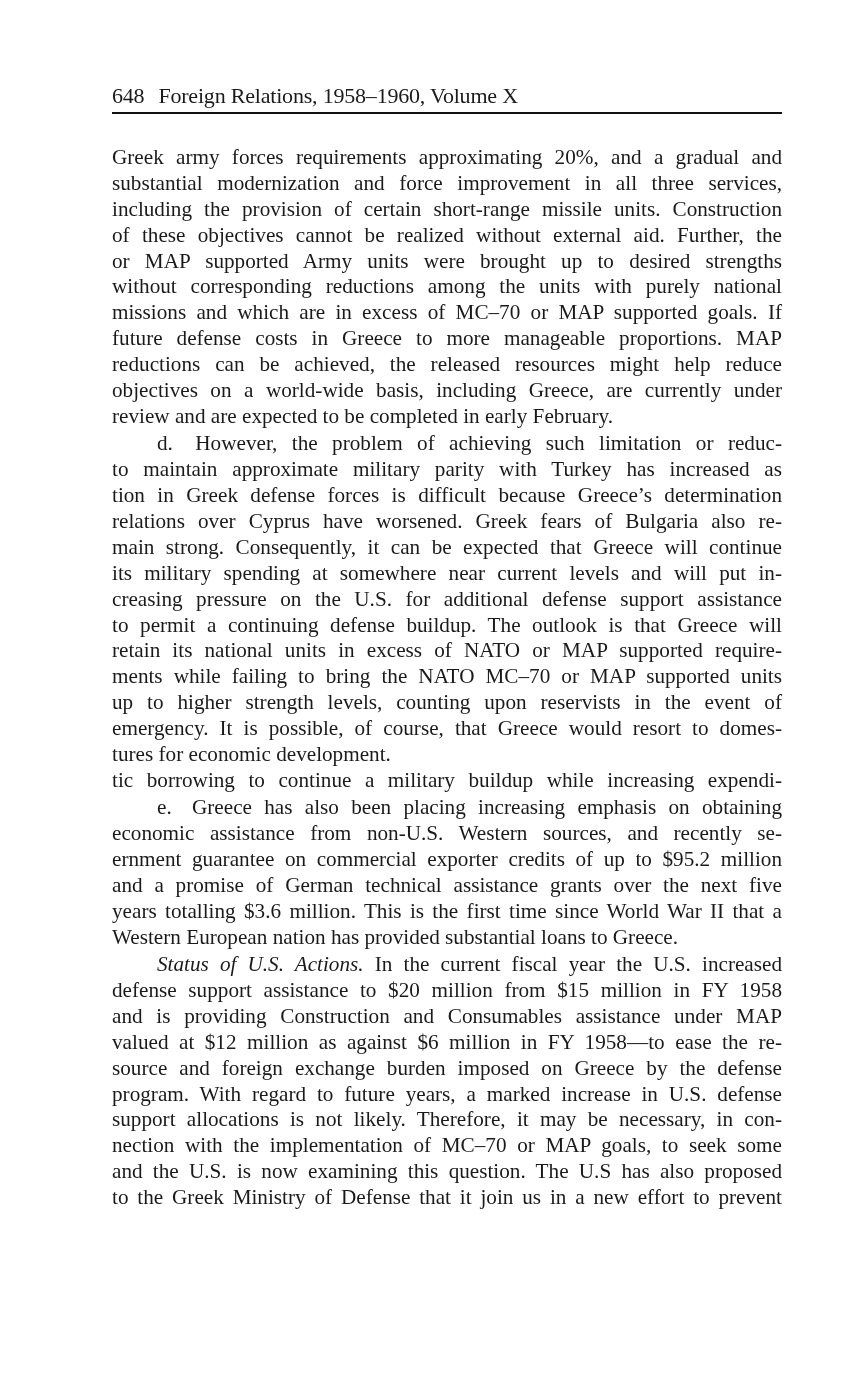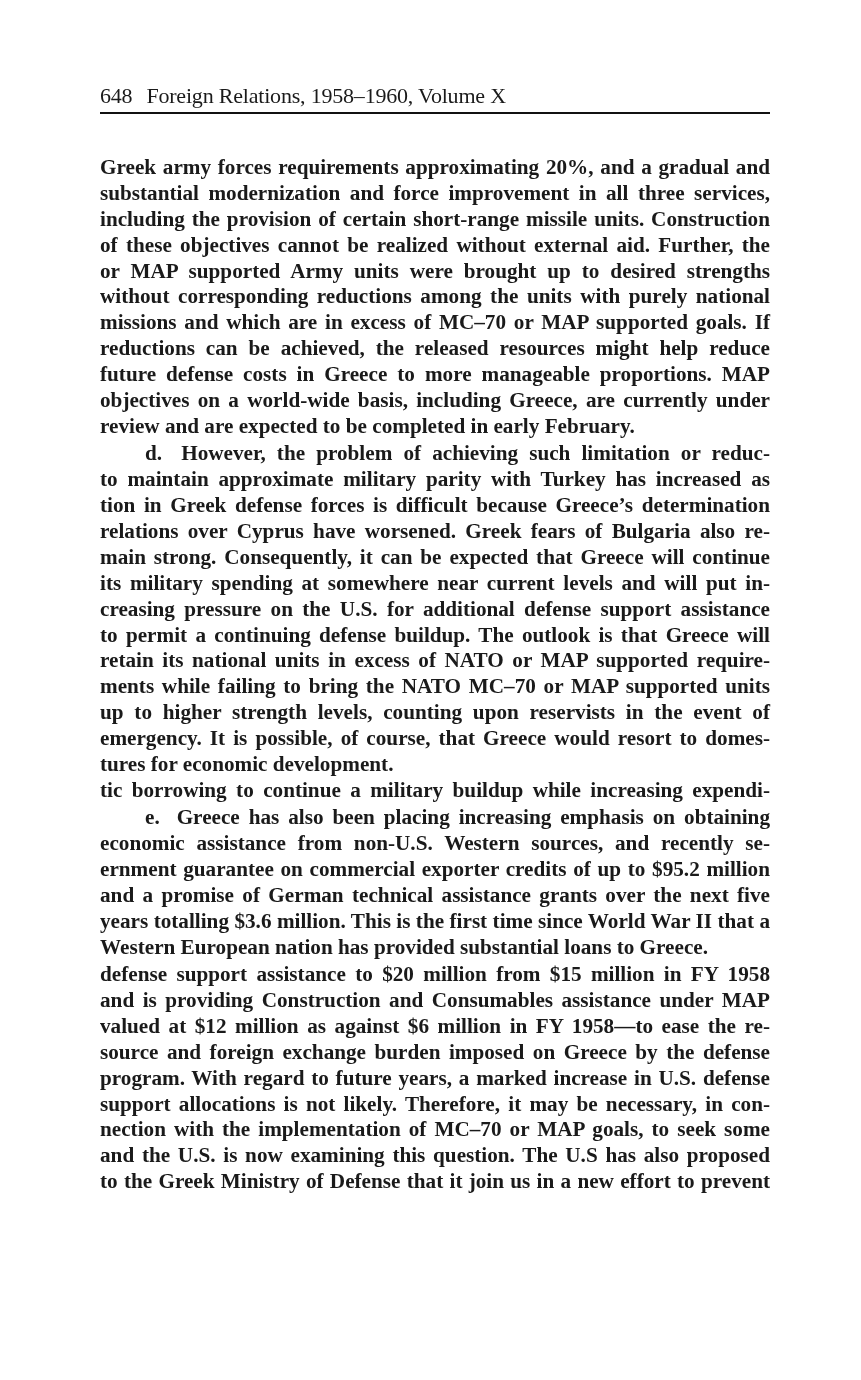--- a/index.html
+++ b/index.html
@@ -1,28 +1,28 @@
 <!DOCTYPE html>
 <html><head>
   <meta charset="utf-8">
   <style>
     html, body { margin: 0; padding: 0; background: #ffffff; }
     body {
       width: 861px; height: 1380px; position: relative; overflow: hidden;
       font-family: "Liberation Serif", "DejaVu Serif", serif;
       color: #1a1a1a;
     }
-    .page { position: absolute; left: 100px; top: 82px; width: 670px; }
+    .page { position: absolute; left: 112px; top: 82px; width: 670px; }
     .running-head {
       font-size: 22px; line-height: 28px; height: 28px;
       white-space: nowrap; letter-spacing: -0.2px;
     }
     .running-head .pg { margin-right: 14px; }
     .head-rule { height: 0; border-top: 2px solid #111; margin-top: 2px; width: 670px; }
-    .body { margin-top: 41px; font-weight: bold; }
+    .body { margin-top: 31px; }
     .line {
       font-size: 21.2px; line-height: 25.9px; height: 25.9px;
       text-align: justify; text-align-last: justify;
       white-space: nowrap; overflow: visible;
     }
     .line.last { text-align-last: left; }
     .line.indent { padding-left: 45px; }
     .para { margin-bottom: 0; }
     .para + .para { margin-top: 1.5px; }
     .ital { font-style: italic; }
@@ -41,22 +41,22 @@
   <div class="body">
 
     <div class="para">
       <div class="line">Greek army forces requirements approximating 20%, and a gradual and</div>
       <div class="line">substantial modernization and force improvement in all three services,</div>
       <div class="line">including the provision of certain short-range missile units. Construction</div>
       <div class="line">of these objectives cannot be realized without external aid. Further, the</div>
       <div class="line">or MAP supported Army units were brought up to desired strengths</div>
       <div class="line">without corresponding reductions among the units with purely national</div>
       <div class="line">missions and which are in excess of MC–70 or MAP supported goals. If</div>
+      <div class="line">future defense costs in Greece to more manageable proportions. MAP</div>
       <div class="line">reductions can be achieved, the released resources might help reduce</div>
-      <div class="line">future defense costs in Greece to more manageable proportions. MAP</div>
       <div class="line">objectives on a world-wide basis, including Greece, are currently under</div>
       <div class="line last">review and are expected to be completed in early February.</div>
     </div>
 
     <div class="para">
       <div class="line indent"><span class="lbl">d.</span> <span>However, the problem of achieving such limitation or reduc-</span></div>
       <div class="line">to maintain approximate military parity with Turkey has increased as</div>
       <div class="line">tion in Greek defense forces is difficult because Greece’s determination</div>
       <div class="line">relations over Cyprus have worsened. Greek fears of Bulgaria also re-</div>
       <div class="line">main strong. Consequently, it can be expected that Greece will continue</div>
@@ -74,20 +74,21 @@
     <div class="para">
       <div class="line indent"><span class="lbl">e.</span> <span>Greece has also been placing increasing emphasis on obtaining</span></div>
       <div class="line">economic assistance from non-U.S. Western sources, and recently se-</div>
       <div class="line">ernment guarantee on commercial exporter credits of up to $95.2 million</div>
       <div class="line">and a promise of German technical assistance grants over the next five</div>
       <div class="line">years totalling $3.6 million. This is the first time since World War II that a</div>
       <div class="line last">Western European nation has provided substantial loans to Greece.</div>
     </div>
 
     <div class="para">
+      <div class="line indent"><span class="ital">Status of U.S. Actions.</span> <span>In the current fiscal year the U.S. increased</span></div>
       <div class="line">defense support assistance to $20 million from $15 million in FY 1958</div>
       <div class="line">and is providing Construction and Consumables assistance under MAP</div>
       <div class="line">valued at $12 million as against $6 million in FY 1958—to ease the re-</div>
       <div class="line">source and foreign exchange burden imposed on Greece by the defense</div>
       <div class="line">program. With regard to future years, a marked increase in U.S. defense</div>
       <div class="line">support allocations is not likely. Therefore, it may be necessary, in con-</div>
       <div class="line">nection with the implementation of MC–70 or MAP goals, to seek some</div>
       <div class="line">and the U.S. is now examining this question. The U.S has also proposed</div>
       <div class="line">to the Greek Ministry of Defense that it join us in a new effort to prevent</div>
     </div>

